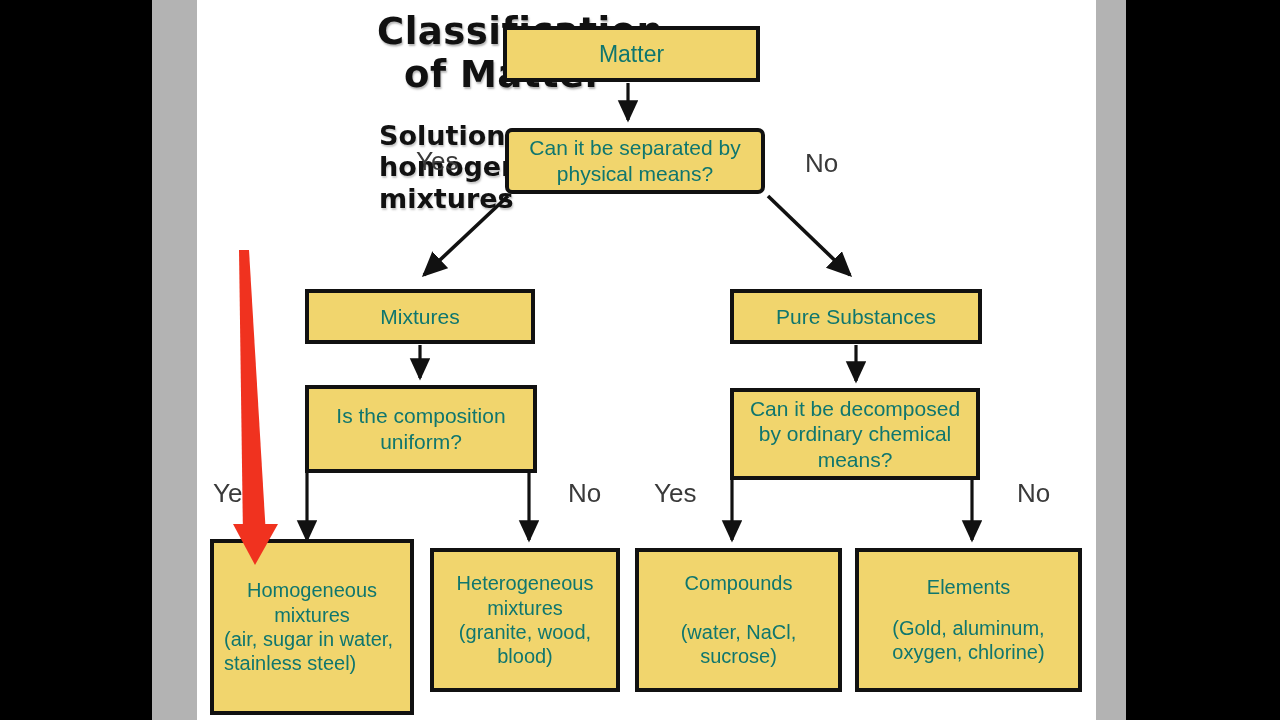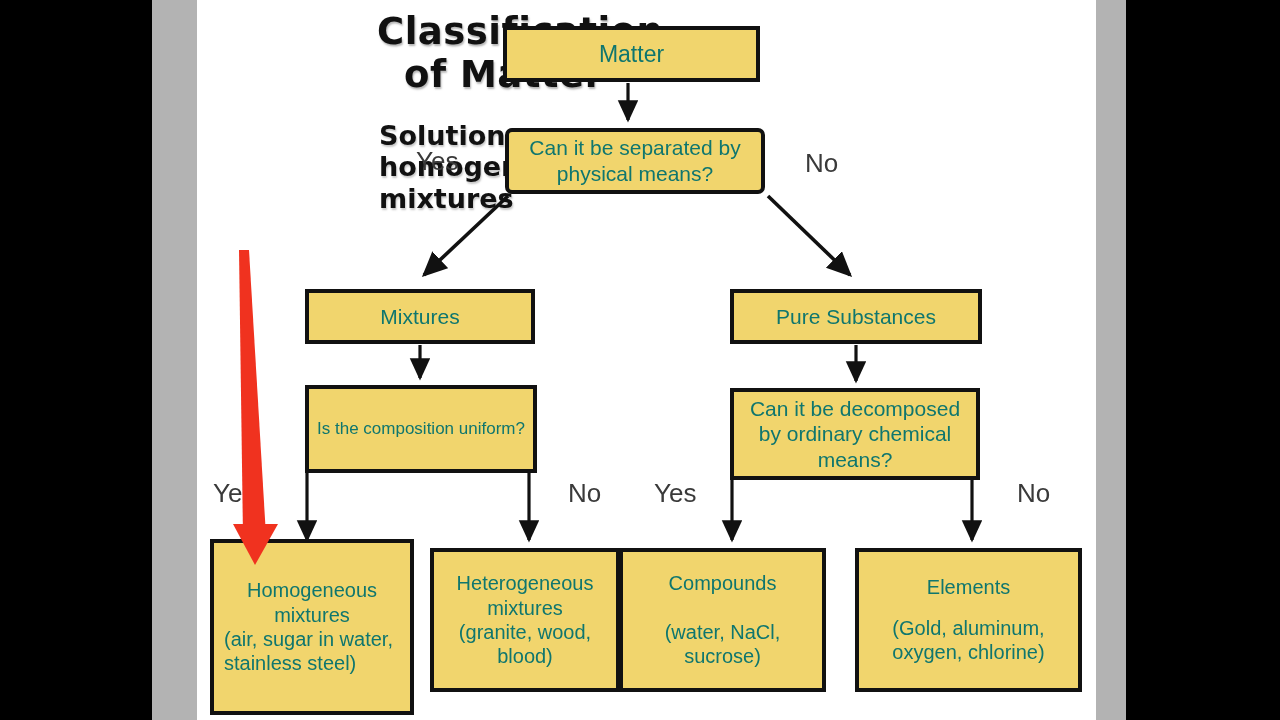--- a/index.html
+++ b/index.html
@@ -119,21 +119,21 @@
     </div>
 
     <div class="node" id="n-mixtures" style="left:108px;top:289px;width:230px;height:55px;font-size:21px;">
       <span class="inner">Mixtures</span>
     </div>
 
     <div class="node" id="n-pure" style="left:533px;top:289px;width:252px;height:55px;font-size:21px;">
       <span class="inner">Pure Substances</span>
     </div>
 
-    <div class="node" id="n-q-uniform" style="left:108px;top:385px;width:232px;height:88px;font-size:17px;">
+    <div class="node" id="n-q-uniform" style="left:108px;top:385px;width:232px;height:88px;font-size:21px;">
       <span class="inner">Is the composition uniform?</span>
     </div>
 
     <div class="node" id="n-q-decomposed" style="left:533px;top:388px;width:250px;height:92px;font-size:21px;">
       <span class="inner">Can it be decomposed by ordinary chemical means?</span>
     </div>
 
     <div class="node" id="n-homogeneous" style="left:13px;top:539px;width:204px;height:176px;font-size:20px;">
       <span class="inner">
         <span class="sub">Homogeneous mixtures</span>
@@ -141,21 +141,21 @@
       </span>
     </div>
 
     <div class="node" id="n-heterogeneous" style="left:233px;top:548px;width:190px;height:144px;font-size:20px;">
       <span class="inner">
         <span class="sub">Heterogeneous mixtures</span>
         <span class="sub">(granite, wood, blood)</span>
       </span>
     </div>
 
-    <div class="node" id="n-compounds" style="left:422px;top:548px;width:207px;height:144px;font-size:20px;">
+    <div class="node" id="n-compounds" style="left:438px;top:548px;width:207px;height:144px;font-size:20px;">
       <span class="inner">
         <span class="sub" style="display:block;margin-bottom:24px;">Compounds</span>
         <span class="sub">(water, NaCl, sucrose)</span>
       </span>
     </div>
 
     <div class="node" id="n-elements" style="left:658px;top:548px;width:227px;height:144px;font-size:20px;">
       <span class="inner">
         <span class="sub" style="display:block;margin-bottom:16px;">Elements</span>
         <span class="sub">(Gold, aluminum, oxygen, chlorine)</span>

